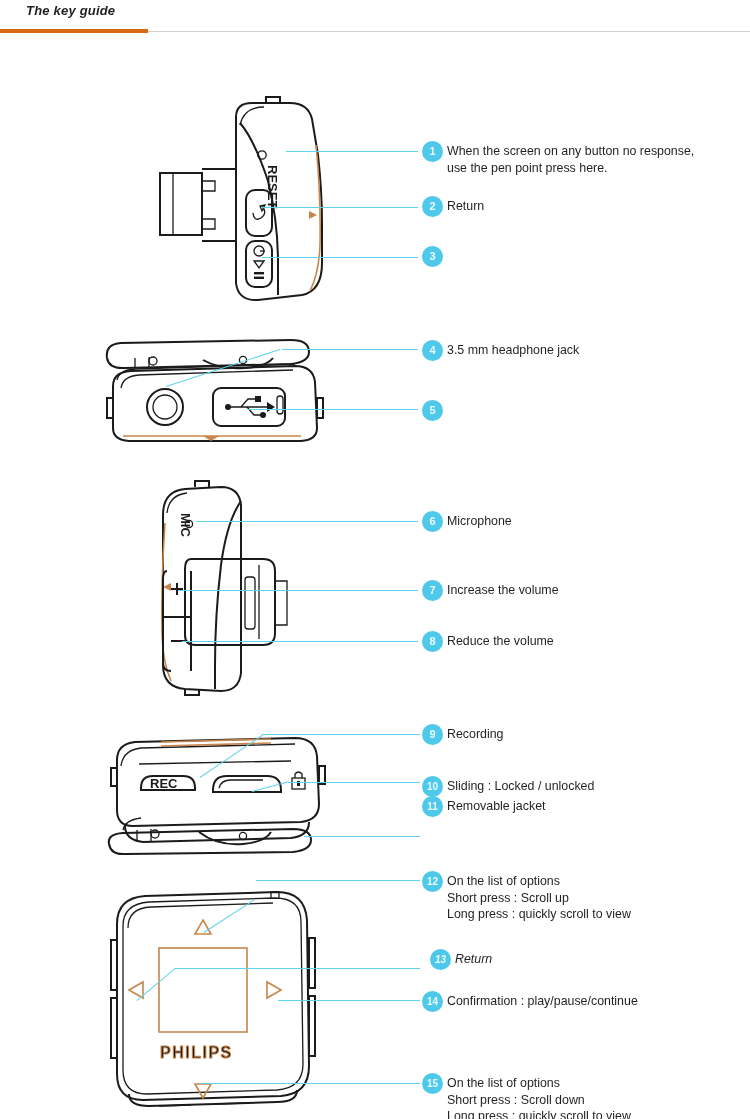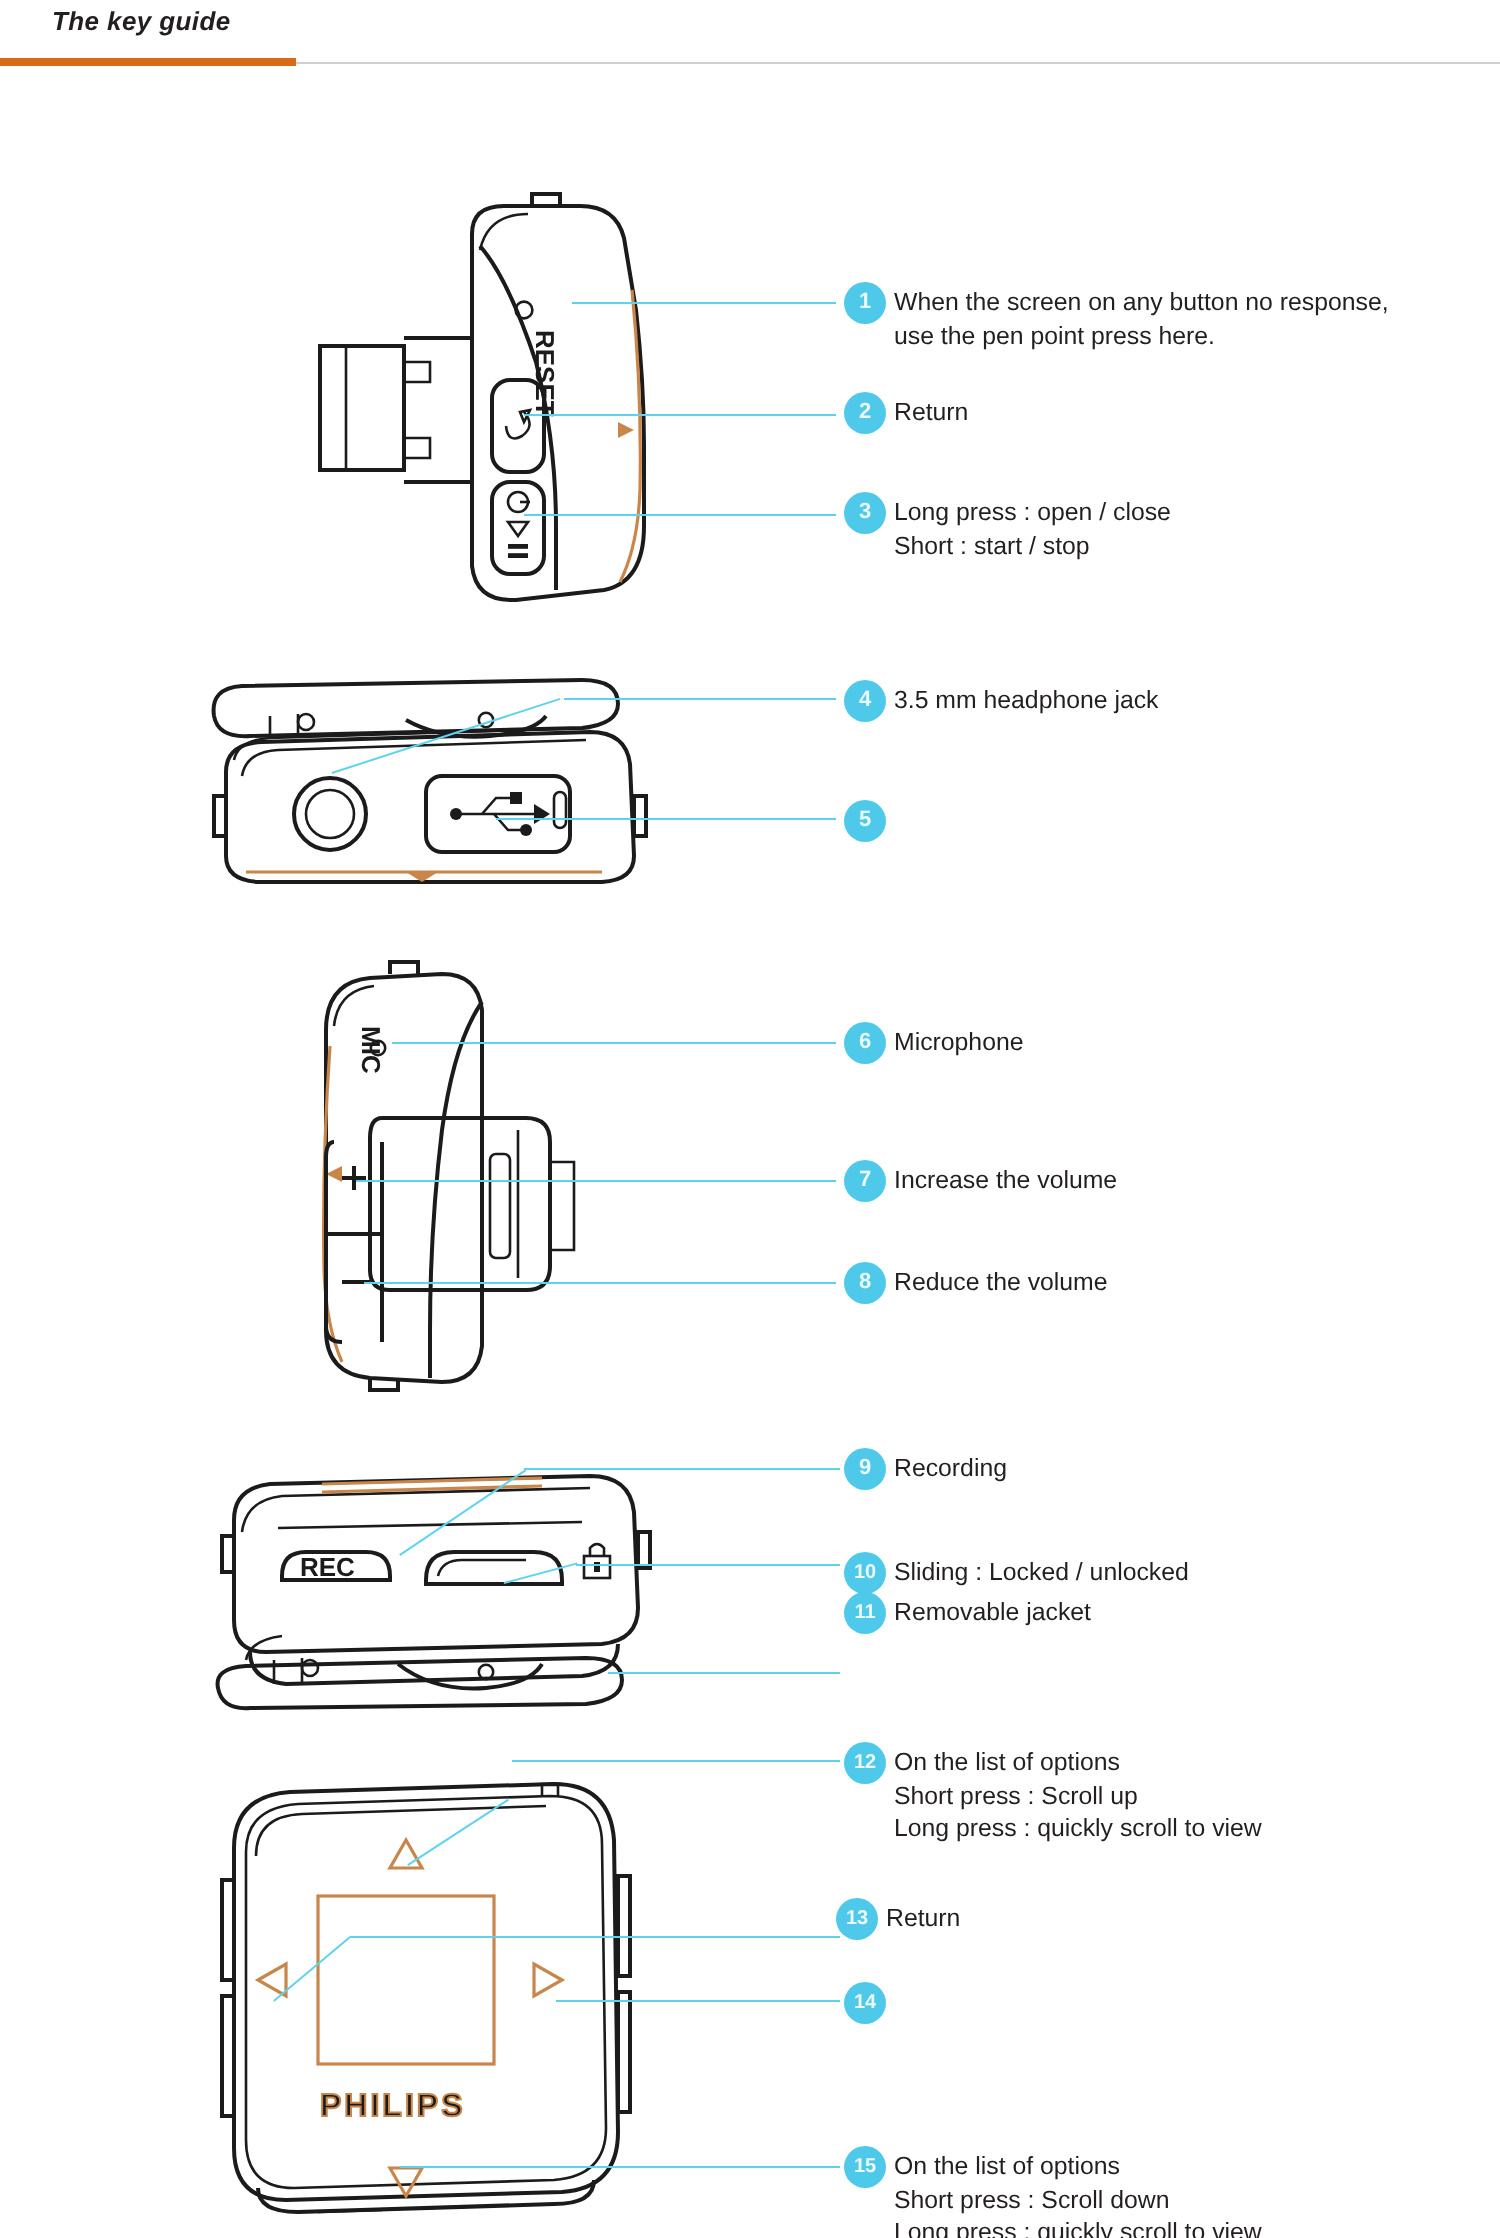--- a/index.html
+++ b/index.html
@@ -167,22 +167,20 @@
   <div class="badge">1</div>
   <div class="callout-text">When the screen on any button no response,
 use the pen point press here.</div>
 </div>
 <div class="callout" style="left:422px; top:196px;">
   <div class="badge">2</div>
   <div class="callout-text">Return</div>
 </div>
 <div class="callout" style="left:422px; top:246px;">
   <div class="badge">3</div>
-  <div class="callout-text">Long press : open / close
-Short : start / stop</div>
 </div>
 
 <div class="illus" style="left:95px; top:336px;">
   <svg width="240" height="110" viewBox="0 0 240 110">
 
     <path class="ink" d="M12 22 Q10 8 26 7 L196 4 Q214 4 214 16 Q214 26 196 28 L30 32 Q14 33 12 22 Z"></path>
     <path class="ink" d="M108 24 Q126 34 150 32 Q172 30 178 22"></path>
     <circle class="ink-t" cx="148" cy="24" r="3.6"></circle>
     <path class="ink-t" d="M40 22 L40 32 M54 21 L54 31"></path>
     <circle class="ink-t" cx="58" cy="25" r="4"></circle>
@@ -370,25 +368,26 @@
 <div class="leader" style="left:175px; top:968px; width:245px;"></div>
 <div class="leader" style="left:278px; top:1000px; width:142px;"></div>
 <div class="leader" style="left:200px; top:1083px; width:220px;"></div>
 
 <div class="callout" style="left:422px; top:871px;">
   <div class="badge wide">12</div>
   <div class="callout-text">On the list of options
 Short press : Scroll up
 Long press : quickly scroll to view</div>
 </div>
-<div class="callout" style="left:418px; top:949px;">
+<div class="callout" style="left:430px; top:949px;font-style:italic;">
   <div class="badge wide">13</div>
   <div class="callout-text">Return</div>
 </div>
 <div class="callout" style="left:422px; top:991px;">
   <div class="badge wide">14</div>
+  <div class="callout-text">Confirmation : play/pause/continue</div>
 </div>
 <div class="callout" style="left:422px; top:1073px;">
   <div class="badge wide">15</div>
   <div class="callout-text">On the list of options
 Short press : Scroll down
 Long press : quickly scroll to view</div>
 </div>
 
 </body></html>

